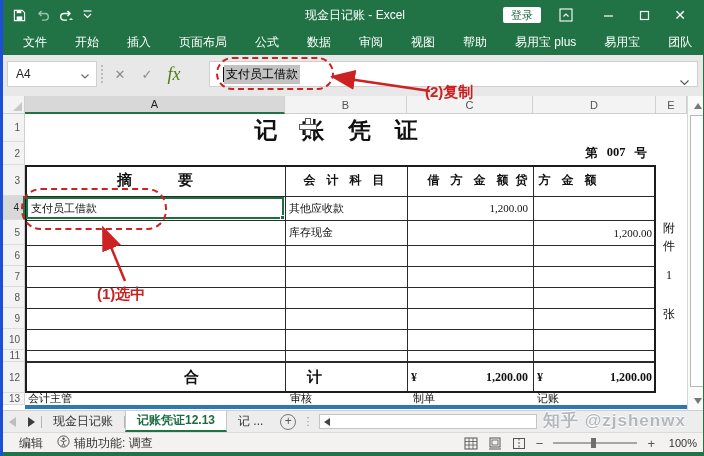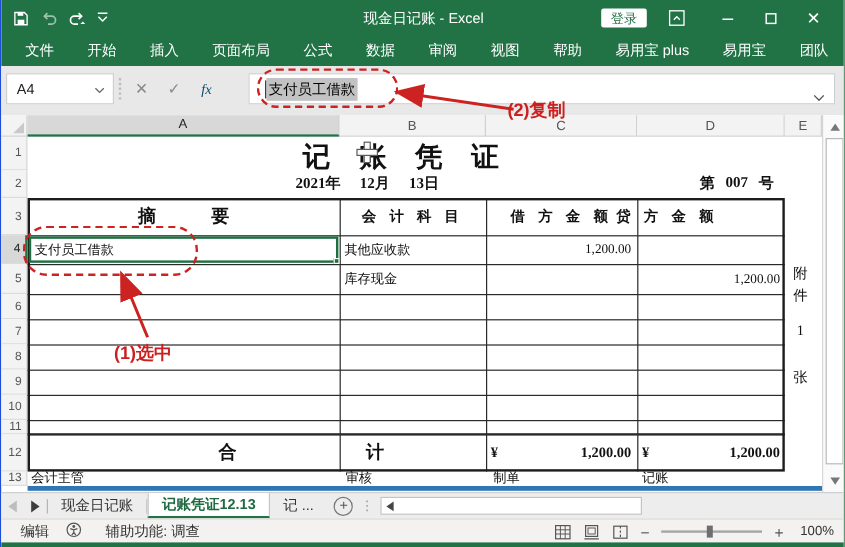--- a/index.html
+++ b/index.html
@@ -1,20 +1,20 @@
 <!DOCTYPE html>
 <html><head>
 <meta charset="utf-8">
 <style>
   * { margin:0; padding:0; box-sizing:border-box; }
   html,body { background:#888; }
   #win {
     position:relative; width:704px; height:456px; overflow:hidden;
     font-family:"Liberation Sans","DejaVu Sans",sans-serif;
-    background:#fff; border-left:1px solid #1d4ed8; border-right:1px solid #217346;
+    background:#fff; border-left:3px solid #1d4ed8; border-right:1px solid #217346;
   }
   .serif { font-family:"Liberation Serif","DejaVu Serif",serif; }
 
   
   .titlebar { position:absolute; left:0; top:0; width:704px; height:30px; background:#217346; display:flex; align-items:center; }
   .qat { display:flex; align-items:center; gap:9px; padding-left:10px; }
   .qat .ic { display:flex; align-items:center; }
   .win-title { position:absolute; left:0; right:0; top:0; height:30px; display:flex; align-items:center; justify-content:center; color:#fff; font-size:12px; pointer-events:none; }
   .login-btn { position:absolute; left:500px; top:7px; width:38px; height:16px; background:#fff; color:#1e6b41; font-size:11px; display:flex; align-items:center; justify-content:center; border-radius:2px; }
   .winctl { position:absolute; top:0; height:30px; width:30px; display:flex; align-items:center; justify-content:center; color:#fff; }
@@ -25,21 +25,21 @@
   .rtab { color:#fff; font-size:12px; padding:0 8px; line-height:25px; white-space:nowrap;margin-left:12px; }
   .tellme { display:flex; align-items:center; gap:4px; color:#fff; font-size:12px; padding:0 6px; }
   .rb-comment { margin-left:auto; margin-right:10px; display:flex; }
 
   
   .fbar { position:absolute; left:0; top:55px; width:704px; height:41px; background:#e8e8e8; }
   .namebox { position:absolute; left:4px; top:6px; width:90px; height:26px; background:#fff; border:1px solid #cfcfcf; display:flex; align-items:center; }
   .namebox .nb-text { padding-left:8px; font-size:12px; color:#222; flex:1; }
   .fbar-sep { position:absolute; left:98px; top:10px; height:18px; border-left:2px dotted #bdbdbd; }
   .fbtn { position:absolute; top:6px; width:26px; height:26px; display:flex; align-items:center; justify-content:center; color:#8a8a8a; font-size:13px; }
-  .fx { font-family:"Liberation Serif","DejaVu Serif",serif; font-style:italic; font-size:12px; color:#0c4a6e; }
+  .fx { font-family:"Liberation Serif","DejaVu Serif",serif; font-style:italic; font-size:18px; color:#4d7c0f; }
   .finput { position:absolute; left:206px; top:6px; width:489px; height:26px; background:#fff; border:1px solid #cfcfcf; display:flex; align-items:center; }
   .caret { width:1px; height:15px; background:#111; margin-left:13px; }
   .fsel { background:#c2c2c2; color:#000; font-size:12px; padding:1px 2px; }
   .f-chev { position:absolute; right:8px; top:10px; }
 
   
   .red-oval { position:absolute; border:2px dashed #cc2222; border-radius:20px; z-index:40; pointer-events:none; }
   .oval-formula { left:213px; top:57px; width:118px; height:33px; border-radius:17px; }
   .oval-cell { left:18px; top:188px; width:146px; height:42px; }
   .red-label { position:absolute; color:#cc1f1f; font-weight:bold; font-size:15px; z-index:40; }
@@ -107,21 +107,21 @@
   .stab.active { background:#fff; color:#1e6b41; font-weight:bold; border-left:1px solid #c6c6c6; border-right:1px solid #c6c6c6; border-bottom:2px solid #217346; }
   .addsheet { width:16px; height:16px; border:1px solid #777; border-radius:50%; color:#555; font-size:12px; line-height:13px; text-align:center; align-self:center; margin:0 6px; }
   .tabdots { align-self:center; color:#999; font-size:11px; margin-right:6px; letter-spacing:0; }
   .hscroll { align-self:center; width:218px; height:15px; background:#fff; border:1px solid #c4c4c4; display:flex; align-items:center; }
   .hs-left { margin-left:4px; width:0; height:0; border-top:4px solid transparent; border-bottom:4px solid transparent; border-right:6px solid #444; }
   .watermark { position:absolute; left:540px; top:409px; z-index:60; font-size:17px; font-weight:bold; color:#b3b8bd; letter-spacing:1px; text-shadow:0 1px 0 #fff, 0 -1px 0 #fff; pointer-events:none; }
 
   
   .statusbar { position:absolute; left:0; top:432px; width:704px; height:20px; background:#f3f2f1; border-top:1px solid #dadada; font-size:12px; color:#333; }
   .st-left { position:absolute; left:16px; top:0; height:20px; display:flex; align-items:center; gap:14px; }
-  .st-acc { display:flex; align-items:center; gap:20px; }
+  .st-acc { display:flex; align-items:center; gap:4px; }
   .st-right { position:absolute; right:10px; top:0; height:20px; display:flex; align-items:center; gap:10px; }
   .viewic { display:flex; }
   .zoomtrack { position:relative; width:84px; height:2px; background:#a6a6a6; }
   .zoomtick { position:absolute; left:41px; top:-3px; width:1px; height:8px; background:#8a8a8a; }
   .zoomthumb { position:absolute; left:38px; top:-4px; width:5px; height:10px; background:#6e6e6e; }
   .zoomsign { color:#555; font-size:13px; }
   .zoomlabel { font-size:11px; color:#333; min-width:32px; text-align:right; }
   .greenfoot { position:absolute; left:0; top:452px; width:704px; height:4px; background:#217346; }
 </style>
 </head>
@@ -253,25 +253,20 @@
   <div class="rowhdr" style="top:362px; height:31px;">12</div>
   <div class="rowhdr" style="top:393px; height:12px;">13</div>
 
   <div class="cellarea"></div>
 
   <div class="vtext serif v-title">记 账 凭 证</div>
   <div class="cross">
       <span class="v"></span>
       <span class="h"></span>
     </div>
-  <div class="vtext serif v-date">
-    <span>2021年</span>
-    <span>12月</span>
-    <span>13日</span>
-  </div>
   <div class="vtext serif v-num">
     <span>第</span>
     <span>007</span>
     <span>号</span>
   </div>
 
   <div class="t-outer"></div>
   <div class="vline vl" style="left:282px;"></div>
   <div class="vline vl" style="left:404px;"></div>
   <div class="vline vl" style="left:530px;"></div>
@@ -357,20 +352,21 @@
     <div class="stab">现金日记账</div>
     <div class="tabsep"></div>
     <div class="stab active">记账凭证12.13</div>
     <div class="stab">记 ...</div>
     <div class="addsheet">+</div>
     <div class="tabdots">⋮</div>
     <div class="hscroll">
         <span class="hs-left"></span>
       </div>
   </div>
+  <div class="watermark">知乎 @zjshenwx</div>
 
   <div class="statusbar">
     <div class="st-left">
       <span>编辑</span>
       <span class="st-acc">
         <span>
           <svg width="13" height="13" viewBox="0 0 13 13">
               <circle cx="6.5" cy="6.5" r="5.6" fill="none" stroke="#555" stroke-width="1"></circle>
               <circle cx="6.5" cy="3.8" r="1.2" fill="#555"></circle>
               <path d="M3.5 5.5 l3 1 l3 -1 M6.5 6.5 v2.2 M6.5 8.7 l-1.7 2.3 M6.5 8.7 l1.7 2.3" stroke="#555" stroke-width="1" fill="none"></path>

